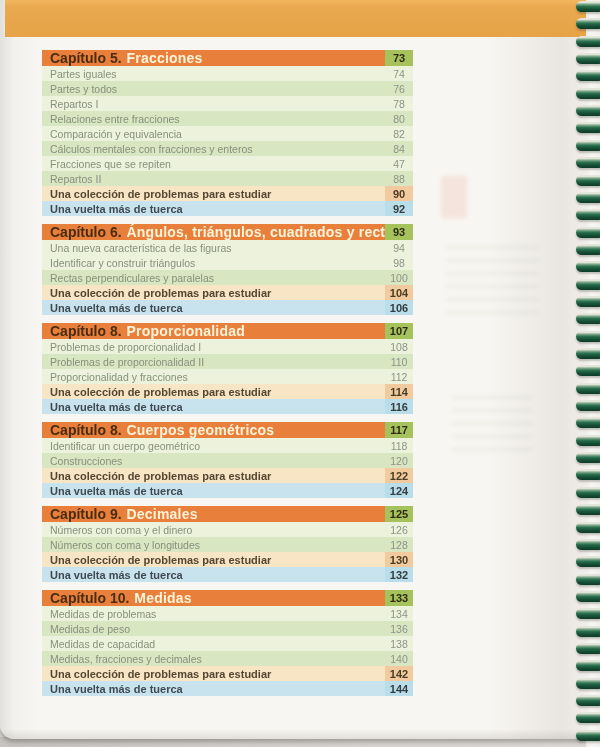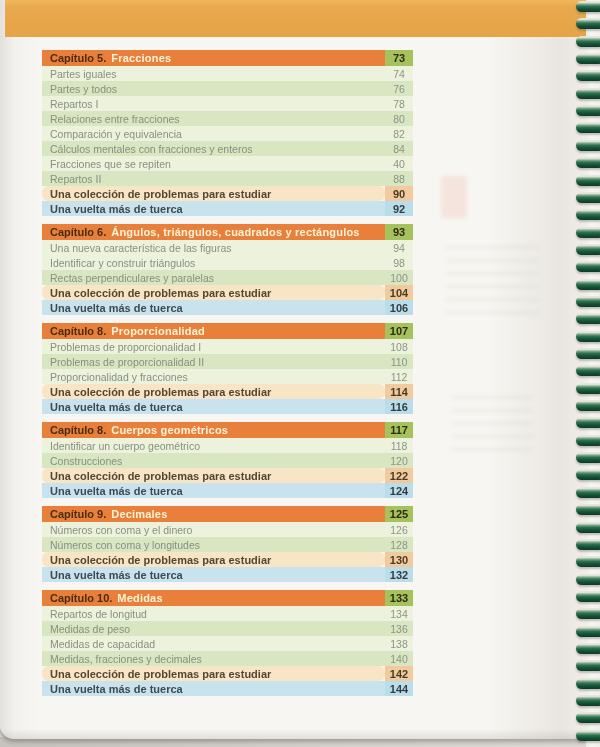--- a/index.html
+++ b/index.html
@@ -62,35 +62,35 @@
   .cell-label {
     flex:1 1 auto; min-width:0; display:flex; align-items:center;
     padding-left:8px; white-space:nowrap; overflow:hidden;
   }
   .cell-page {
     flex:0 0 28px; display:flex; align-items:center; justify-content:center;
   }
 
   
   .row-header { height:16px; }
-  .row-header .cell-label { background:var(--header-orange); font-weight:bold; font-size:11px; }
+  .row-header .cell-label { background:var(--header-orange); font-weight:bold; font-size:14px; }
   .row-header .cell-page  { background:var(--header-page-green); font-weight:bold; font-size:11px; color:#2e2a14; }
   .ch-label { color:#4b2c10; margin-right:5px; }
   .ch-title { color:#fdf3d9; letter-spacing:.2px; }
 
   
   .row-topic { height:15px; font-size:10.5px; }
   .row-topic .cell-label { color:var(--row-text); }
   .row-topic .cell-page  { color:#8d9488; }
   .row-topic.alt-light .cell-label, .row-topic.alt-light .cell-page { background:var(--row-light); }
   .row-topic.alt-dark  .cell-label, .row-topic.alt-dark  .cell-page { background:var(--row-dark); }
 
   
   .row-problems, .row-extra { height:15px; font-size:11px; font-weight:bold; }
-  .row-problems .cell-label { background:var(--problems-bg); color:#554631;border-radius:6px; }
+  .row-problems .cell-label { background:var(--problems-bg); color:#554631; }
   .row-problems .cell-page  { background:var(--problems-page-bg); color:#4a3c22; }
   .row-extra .cell-label    { background:var(--extra-bg); color:#3e4a50; }
   .row-extra .cell-page     { background:var(--extra-page-bg); color:#333d42; }
 
   
   .table-edge {
     position:absolute; left:0; bottom:0; width:586px; height:10px;
     background:linear-gradient(90deg,#c6c3be 0%, #d6d3ce 60%, #dcd9d4 100%);
   }
 </style>
@@ -130,21 +130,21 @@
           <div class="toc-row row-topic alt-light">
             <div class="cell-label">Comparación y equivalencia</div>
             <div class="cell-page">82</div>
           </div>
           <div class="toc-row row-topic alt-dark">
             <div class="cell-label">Cálculos mentales con fracciones y enteros</div>
             <div class="cell-page">84</div>
           </div>
           <div class="toc-row row-topic alt-light">
             <div class="cell-label">Fracciones que se repiten</div>
-            <div class="cell-page">40</div>
+            <div class="cell-page">47</div>
           </div>
           <div class="toc-row row-topic alt-dark">
             <div class="cell-label">Repartos II</div>
             <div class="cell-page">88</div>
           </div>
           <div class="toc-row row-problems">
             <div class="cell-label">Una colección de problemas para estudiar</div>
             <div class="cell-page">90</div>
           </div>
           <div class="toc-row row-extra">
@@ -262,21 +262,21 @@
         </div>
         <div class="toc-section">
           <div class="toc-row row-header">
             <div class="cell-label">
               <span class="ch-label">Capítulo 10.</span>
               <span class="ch-title">Medidas</span>
             </div>
             <div class="cell-page">133</div>
           </div>
           <div class="toc-row row-topic alt-light">
-            <div class="cell-label">Repartos de longitud</div>
+            <div class="cell-label">Medidas de problemas</div>
             <div class="cell-page">134</div>
           </div>
           <div class="toc-row row-topic alt-dark">
             <div class="cell-label">Medidas de peso</div>
             <div class="cell-page">136</div>
           </div>
           <div class="toc-row row-topic alt-light">
             <div class="cell-label">Medidas de capacidad</div>
             <div class="cell-page">138</div>
           </div>

